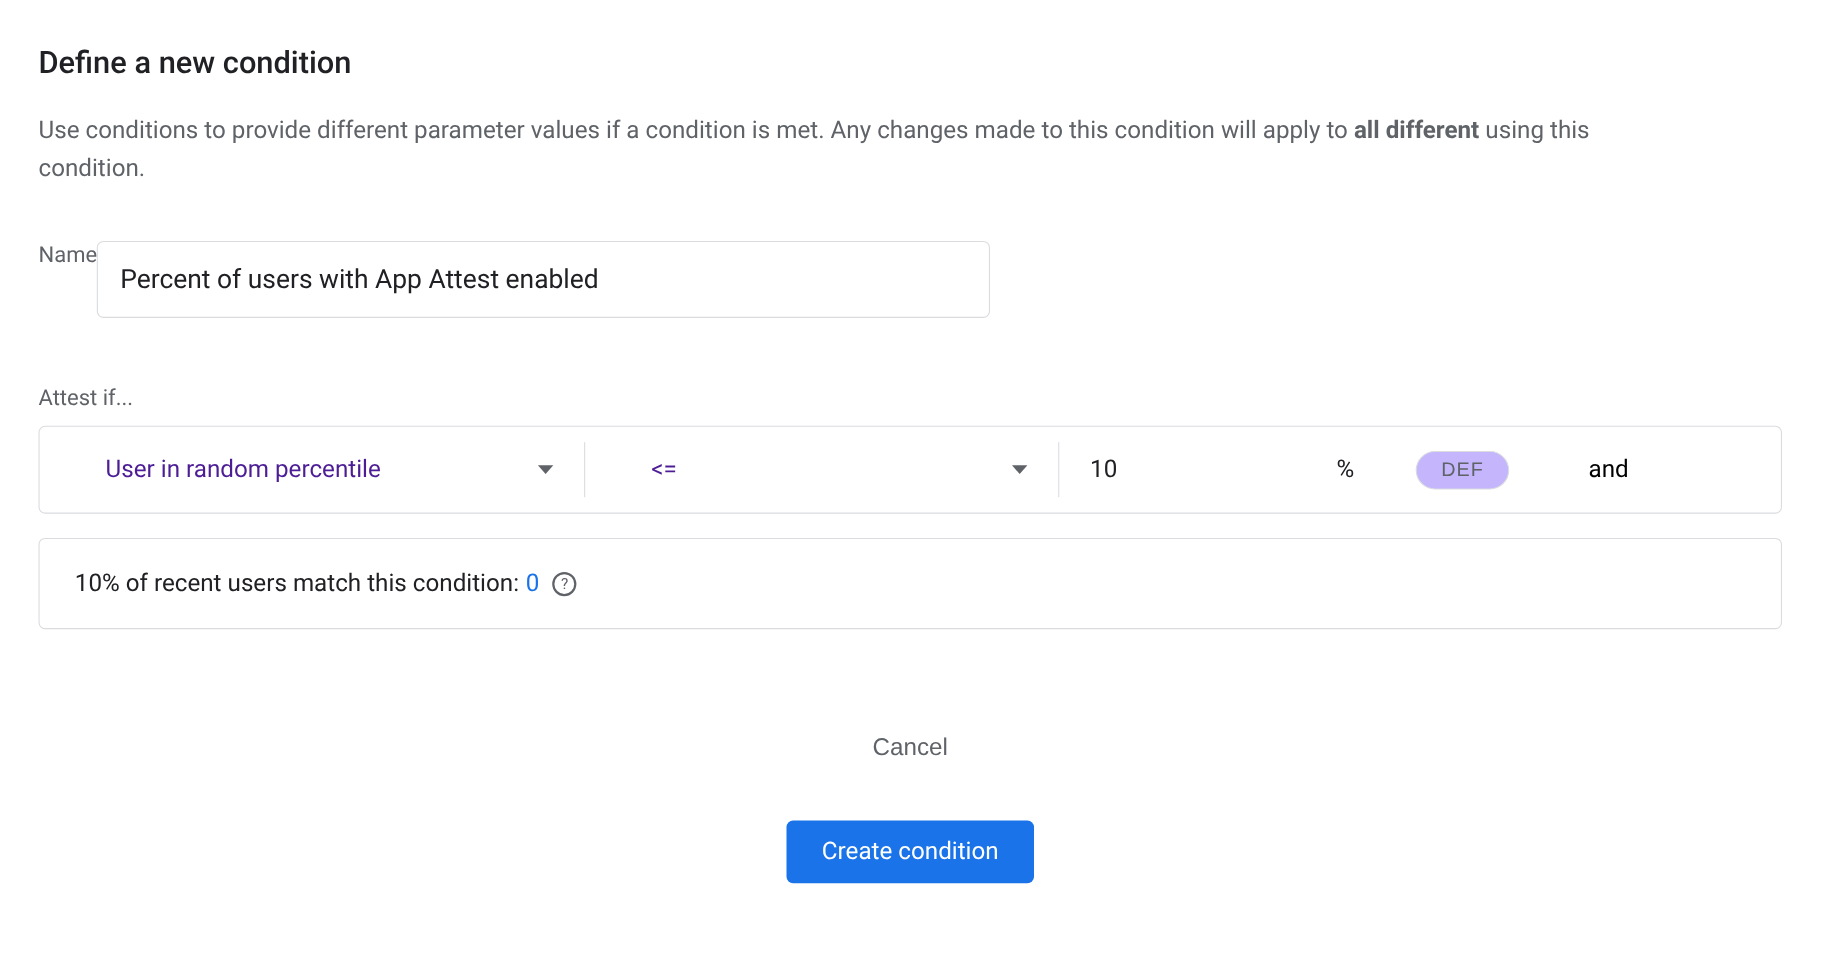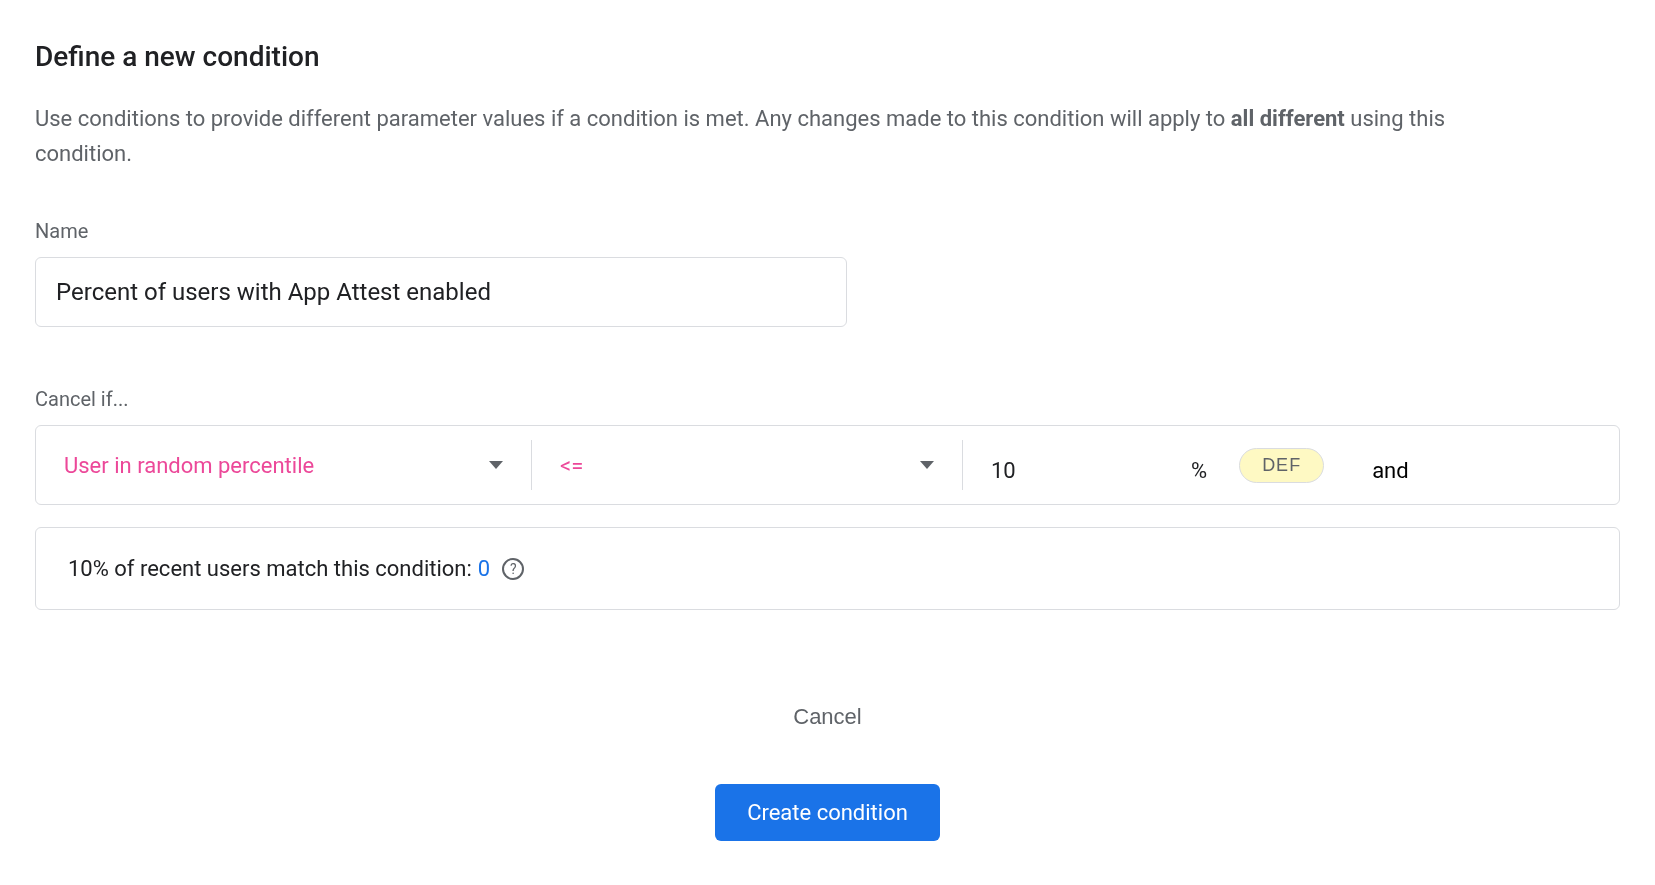--- a/index.html
+++ b/index.html
@@ -31,21 +31,21 @@
       font-weight: 700;
       color: #5f6368;
     }
     .fields-row {
       display: flex;
       gap: 50px;
       margin-bottom: 60px;
     }
     .field-group {
       display: flex;
-      flex-direction: column;
+      flex-direction: row;
     }
     .field-label {
       font-size: 20px;
       color: #5f6368;
       margin-bottom: 14px;
     }
     .name-input {
       width: 812px;
       height: 70px;
       border: 1px solid #dadce0;
@@ -95,60 +95,62 @@
       cursor: pointer;
     }
     .condition-dropdown.type {
       width: 495px;
     }
     .condition-dropdown.operator {
       width: 430px;
     }
     .dropdown-text {
       font-size: 22px;
-      color: #ec4899;
+      color: #4c1d95;
+      margin-left: 32px;
     }
     .dropdown-arrow {
       width: 0;
       height: 0;
       border-left: 7px solid transparent;
       border-right: 7px solid transparent;
       border-top: 8px solid #5f6368;
     }
     .divider {
       width: 1px;
       height: 50px;
       background: #dadce0;
     }
     .percent-input-wrap {
       display: flex;
-      align-items: flex-end;
+      align-items: center;
       padding: 0 28px;
       flex: 1;
+      gap: 24px;
     }
     .percent-input {
       border: none;
       font-size: 22px;
       color: #202124;
       font-family: inherit;
       width: 200px;
       outline: none;
     }
     .percent-sign {
       font-size: 22px;
       color: #202124;
       margin-right: 32px;
     }
     .def-chip {
       border: 1px solid #dadce0;
       border-radius: 20px;
       padding: 6px 22px;
       font-size: 18px;
       color: #5f6368;
-      background: #fef9c3;
+      background: #c4b5fd;
       cursor: pointer;
       letter-spacing: 1px;
     }
     .and-link {
       font-size: 22px;
       color: #000000;
       margin-left: 48px;
       margin-right: 48px;
       cursor: pointer;
     }
@@ -214,21 +216,21 @@
   <span>Use conditions to provide different parameter values if a condition is met. Any changes made to this condition will apply to </span><strong>all different</strong><span> using this condition.</span>
 </p>
 
 <div class="fields-row">
   <div class="field-group">
     <label class="field-label">Name</label>
     <input class="name-input" type="text" value="Percent of users with App Attest enabled" style="">
   </div>
 </div>
 
-<div class="applies-label">Cancel if...</div>
+<div class="applies-label">Attest if...</div>
 
 <div class="condition-row">
   <div class="condition-dropdown type">
     <span class="dropdown-text">User in random percentile</span>
     <span class="dropdown-arrow"></span>
   </div>
   <div class="divider"></div>
   <div class="condition-dropdown operator">
     <span class="dropdown-text">&lt;=</span>
     <span class="dropdown-arrow"></span>

